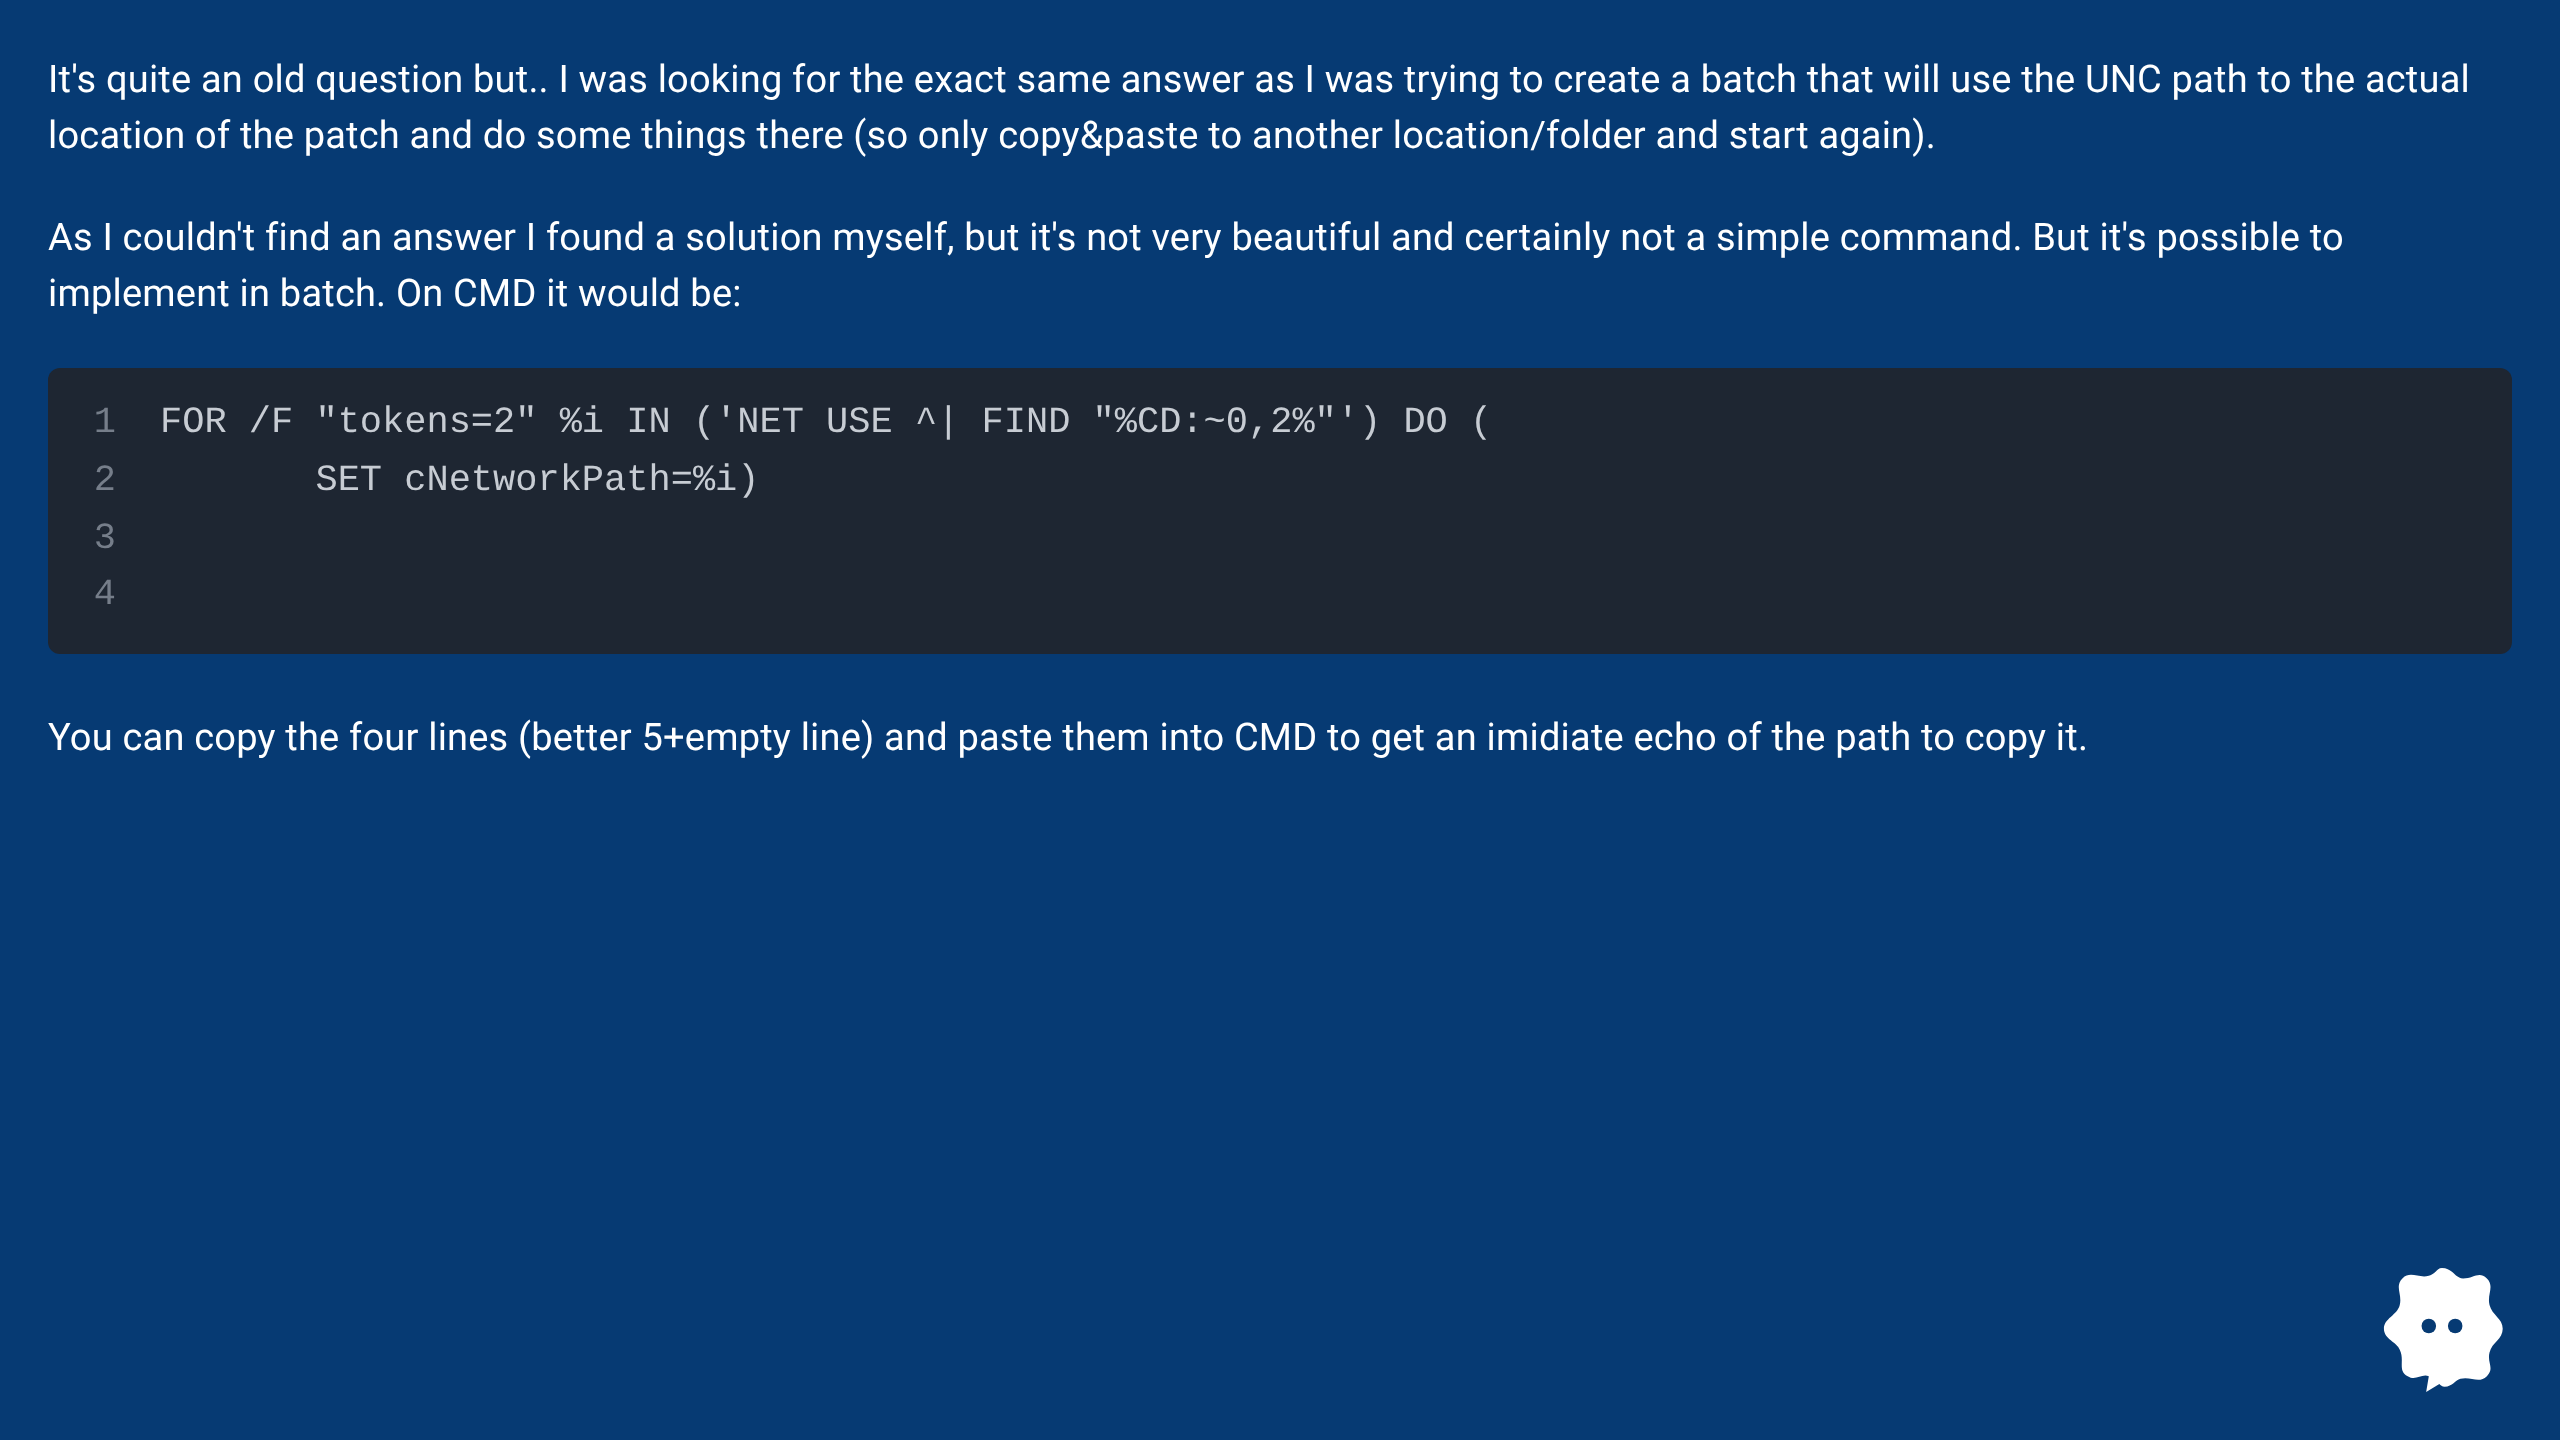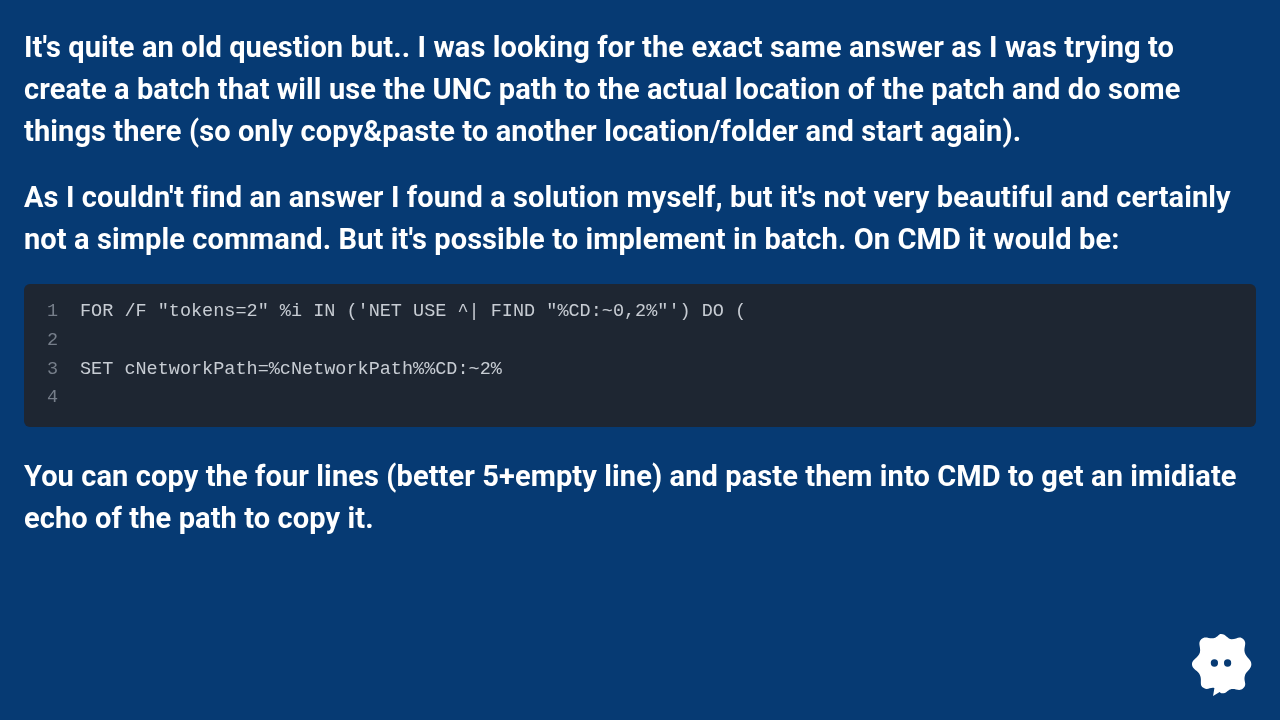--- a/index.html
+++ b/index.html
@@ -5,24 +5,24 @@
   * { box-sizing: border-box; margin: 0; padding: 0; }
   html, body { width: 1280px; height: 720px; overflow: hidden; }
   body {
     background: #063a73;
     color: #ffffff;
     font-family: -apple-system, BlinkMacSystemFont, "Segoe UI", Roboto, "Helvetica Neue", Arial, sans-serif;
     padding: 26px 24px 24px 24px;
     position: relative;
   }
   .para {
-    font-size: 29px;
+    font-size: 19px;
     line-height: 1.45;
     margin-bottom: 24px;
-    font-weight: 700;
+    font-weight: 400;
     letter-spacing: 0.1px;
   }
   .codeblock {
     background: #1e2632;
     border-radius: 6px;
     padding: 14px 16px 14px 16px;
     font-family: "SFMono-Regular", Consolas, "Liberation Mono", Menlo, monospace;
     font-size: 18.5px;
     line-height: 1.55;
     margin-bottom: 28px;
@@ -59,24 +59,24 @@
 
 <p class="para">As I couldn't find an answer I found a solution myself, but it's not very beautiful and certainly not a simple command. But it's possible to implement in batch. On CMD it would be:</p>
 
 <div class="codeblock">
   <div class="codeline">
     <span class="ln">1</span>
     <span class="code">FOR /F "tokens=2" %i IN ('NET USE ^| FIND "%CD:~0,2%"') DO (</span>
   </div>
   <div class="codeline">
     <span class="ln">2</span>
+    <span class="code">       SET cNetworkPath=%i)</span>
   </div>
   <div class="codeline">
     <span class="ln">3</span>
-    <span class="code">SET cNetworkPath=%cNetworkPath%%CD:~2%</span>
   </div>
   <div class="codeline">
     <span class="ln">4</span>
   </div>
 </div>
 
 <p class="para">You can copy the four lines (better 5+empty line) and paste them into CMD to get an imidiate echo of the path to copy it.</p>
 
 <div class="chat-badge">
   <svg viewBox="0 0 100 100">

